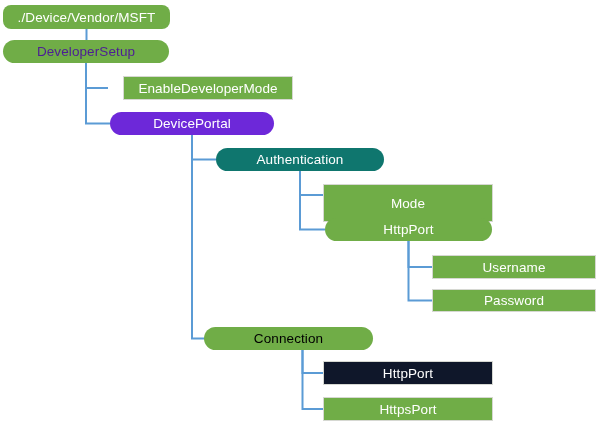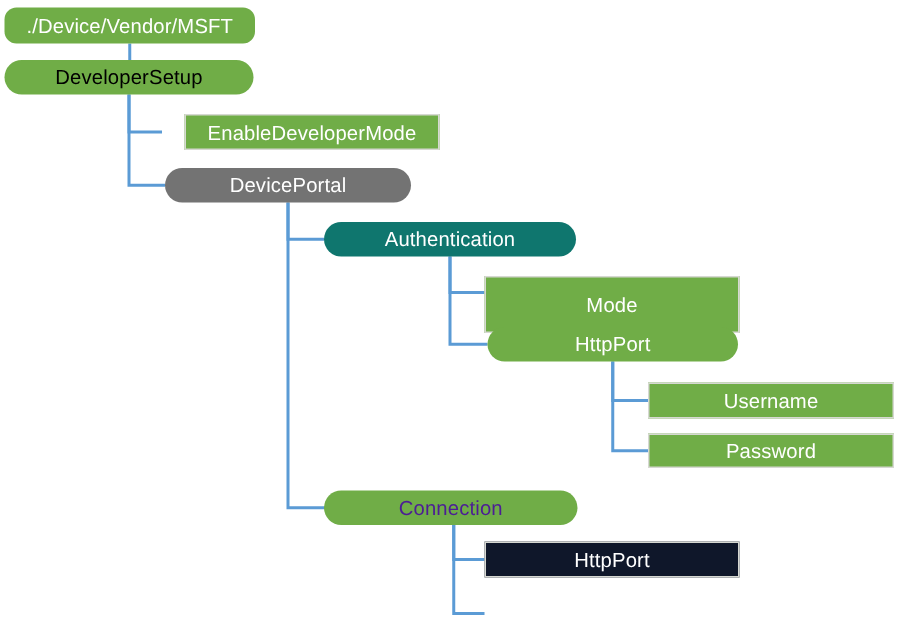--- a/index.html
+++ b/index.html
@@ -59,44 +59,47 @@
       <path d="M408.5 241 V267 H432" fill="none" stroke="#5B9BD5" stroke-width="2"></path>
       <path d="M408.5 241 V300.5 H432" fill="none" stroke="#5B9BD5" stroke-width="2"></path>
       <path d="M192 135 V338.5 H218" fill="none" stroke="#5B9BD5" stroke-width="2"></path>
       <path d="M302.5 350 V373 H323" fill="none" stroke="#5B9BD5" stroke-width="2"></path>
       <path d="M302.5 350 V409 H323" fill="none" stroke="#5B9BD5" stroke-width="2"></path>
     </svg>
   <div id="nodes">
       <div class="node shape-rounded" style="left: 3px; top: 5px; width: 167px; height: 24px; background: rgb(112, 173, 71); color: rgb(255, 255, 255);">
         <span>./Device/Vendor/MSFT</span>
       </div>
-      <div class="node shape-pill" style="left: 3px; top: 40px; width: 166px; height: 23px; background: rgb(112, 173, 71); color: #000000;">
+      <div class="node shape-pill" style="left: 3px; top: 40px; width: 166px; height: 23px; background: rgb(112, 173, 71); color: #4c1d95;">
         <span>DeveloperSetup</span>
       </div>
       <div class="node shape-rect" style="left: 123px; top: 76px; width: 170px; height: 24px; background: rgb(112, 173, 71); color: rgb(255, 255, 255); border: 1px solid rgb(214, 216, 210);">
         <span>EnableDeveloperMode</span>
       </div>
-      <div class="node shape-pill" style="left: 110px; top: 112px; width: 164px; height: 23px; background: #737373; color: rgb(255, 255, 255);">
+      <div class="node shape-pill" style="left: 110px; top: 112px; width: 164px; height: 23px; background: #6d28d9; color: rgb(255, 255, 255);">
         <span>DevicePortal</span>
       </div>
       <div class="node shape-pill" style="left: 216px; top: 148px; width: 168px; height: 23px; background: #0f766e; color: rgb(255, 255, 255);">
         <span>Authentication</span>
       </div>
       <div class="node shape-rect" style="left: 323px; top: 184px; width: 170px; height: 38px; background: rgb(112, 173, 71); color: rgb(255, 255, 255); border: 1px solid rgb(214, 216, 210);">
         <span>Mode</span>
       </div>
       <div class="node shape-pill" style="left: 325px; top: 218px; width: 167px; height: 23px; background: rgb(112, 173, 71); color: rgb(255, 255, 255);">
         <span>HttpPort</span>
       </div>
       <div class="node shape-rect" style="left: 432px; top: 289px; width: 164px; height: 23px; background: rgb(112, 173, 71); color: rgb(255, 255, 255); border: 1px solid rgb(214, 216, 210);">
         <span>Password</span>
       </div>
       <div class="node shape-rect" style="left: 432px; top: 255px; width: 164px; height: 24px; background: rgb(112, 173, 71); color: rgb(255, 255, 255); border: 1px solid rgb(214, 216, 210);">
         <span>Username</span>
       </div>
-      <div class="node shape-pill" style="left: 216px; top: 327px; width: 169px; height: 23px; background: rgb(112, 173, 71); color: #4c1d95; text-align: center;">
+      <div class="node shape-pill" style="left: 204px; top: 327px; width: 169px; height: 23px; background: rgb(112, 173, 71); color: #000000; text-align: center;">
         <span>Connection</span>
       </div>
       <div class="node shape-rect" style="left: 323px; top: 361px; width: 170px; height: 24px; background: #0f172a; color: rgb(255, 255, 255); border: 1px solid rgb(214, 216, 210);">
         <span>HttpPort</span>
       </div>
+      <div class="node shape-rect" style="left: 323px; top: 397px; width: 170px; height: 24px; background: rgb(112, 173, 71); color: rgb(255, 255, 255); border: 1px solid rgb(214, 216, 210);">
+        <span>HttpsPort</span>
+      </div>
     </div>
 </div>
 
 </body></html>

